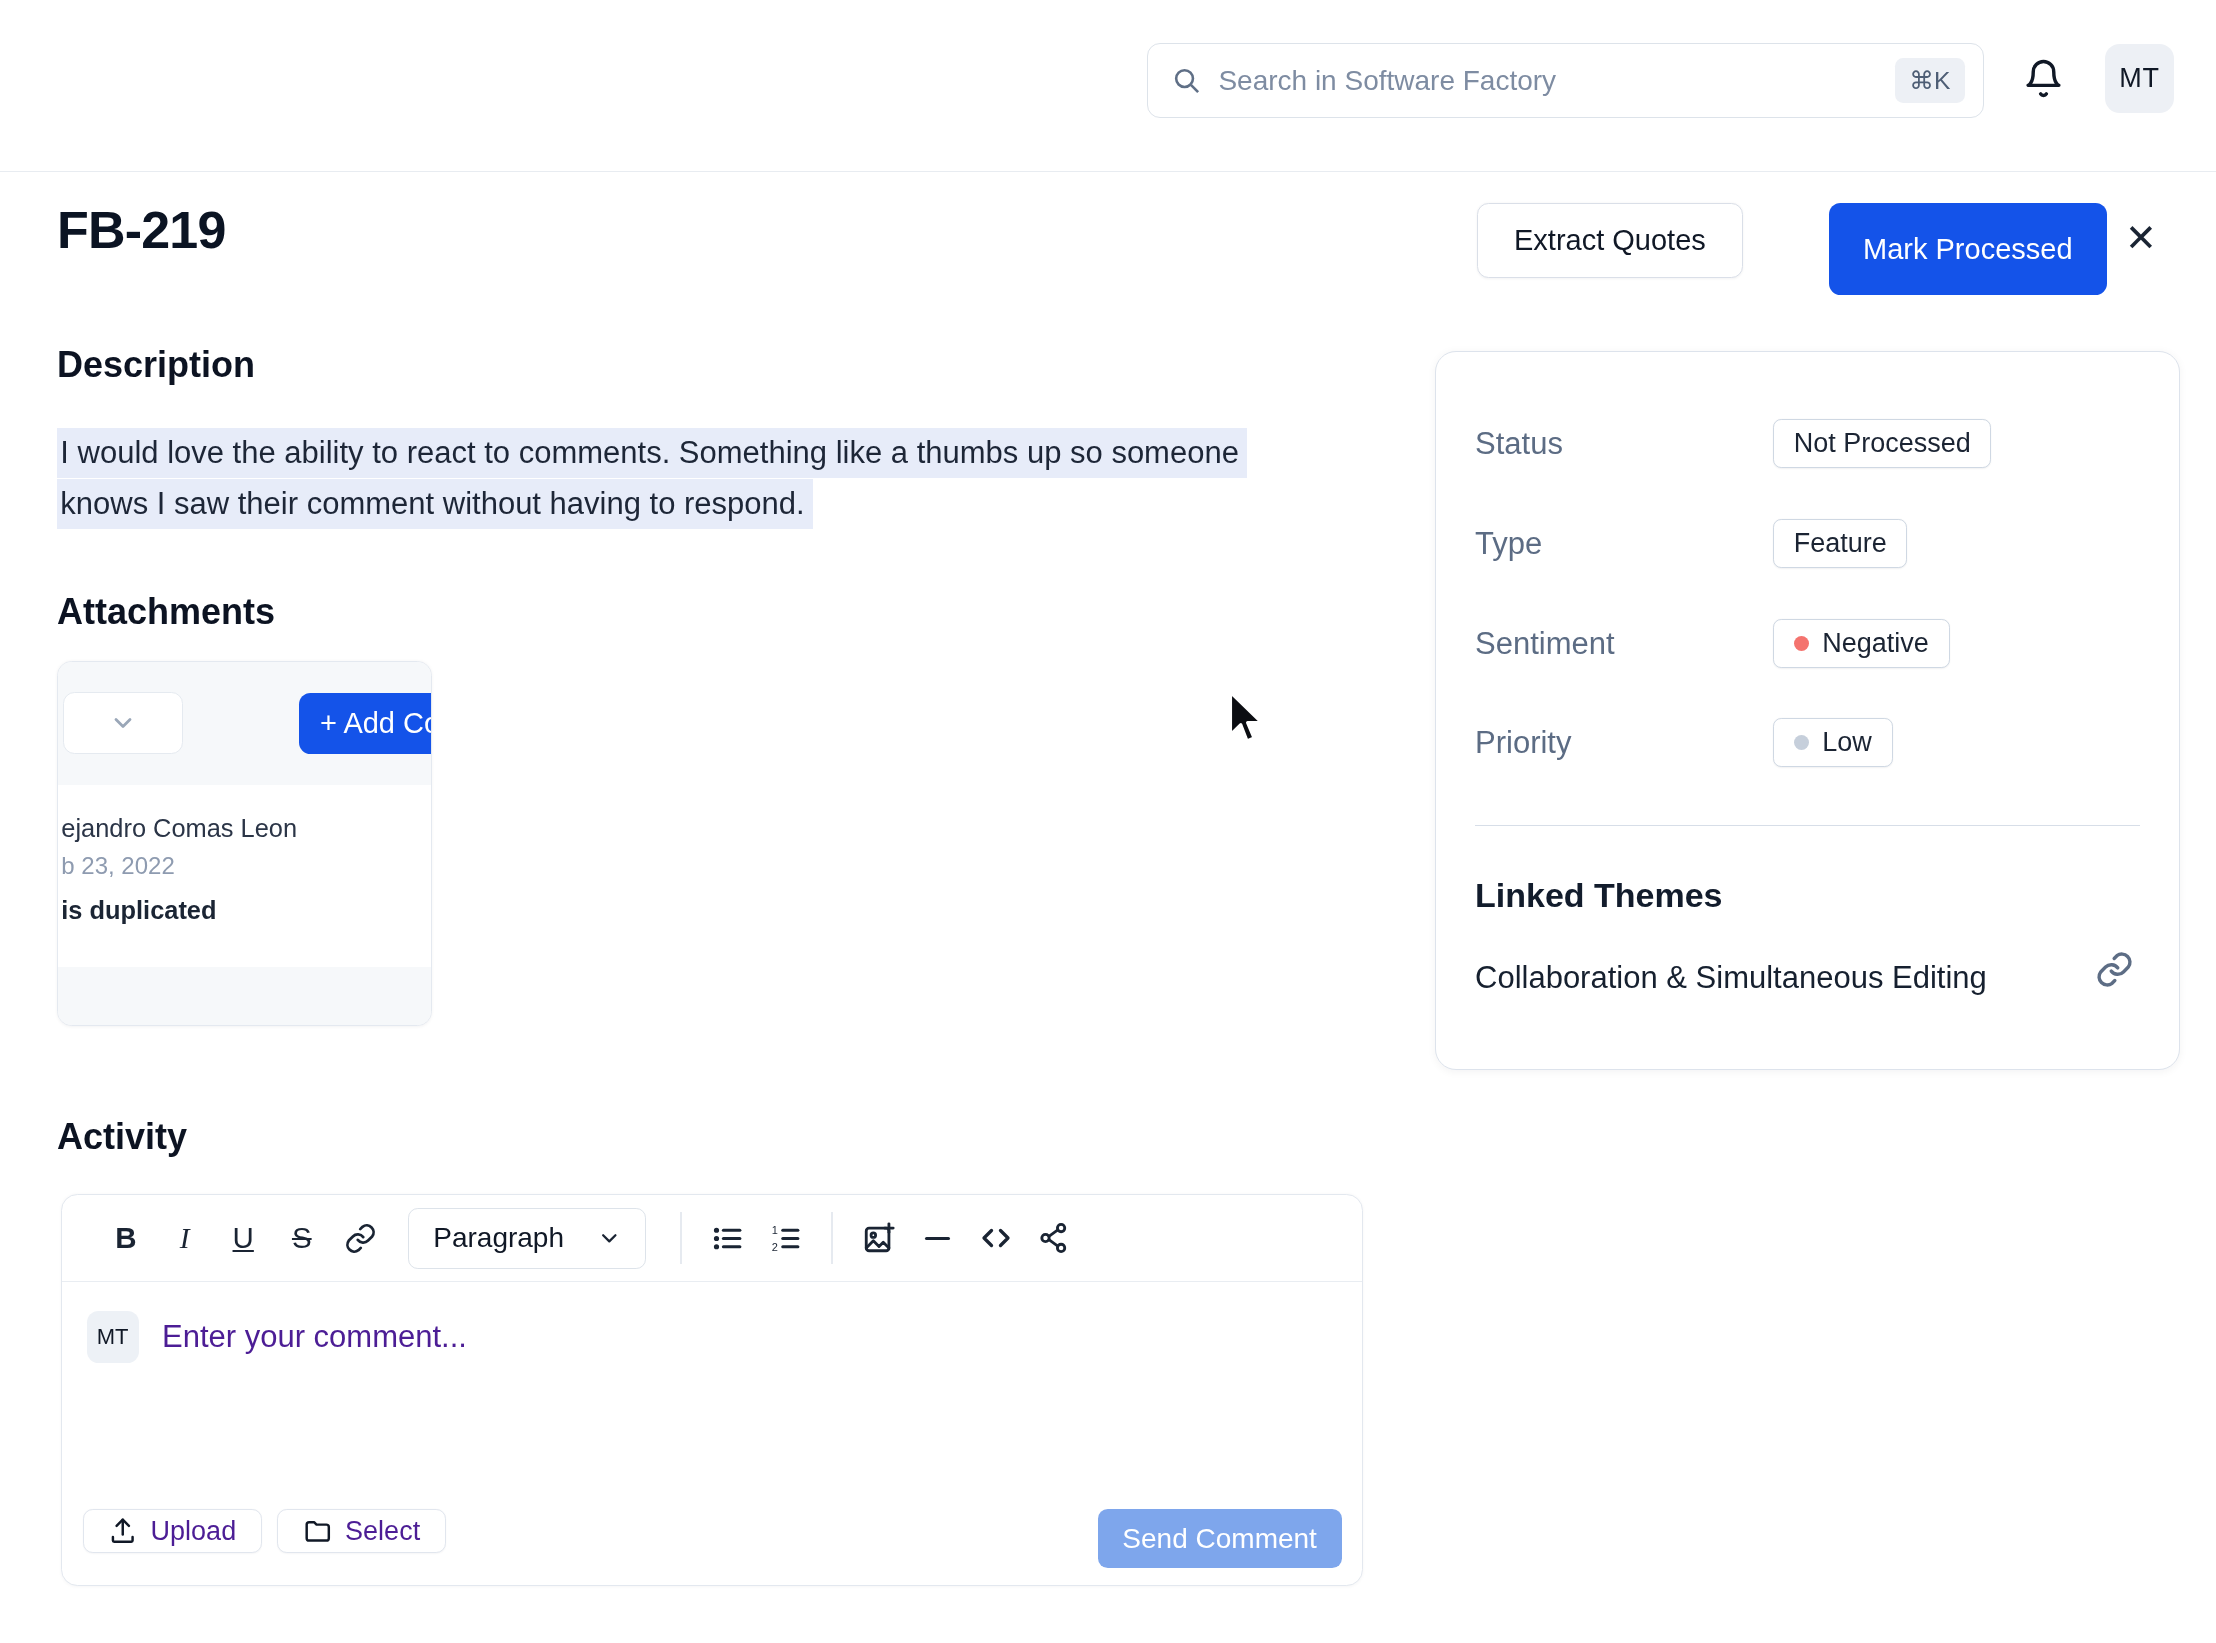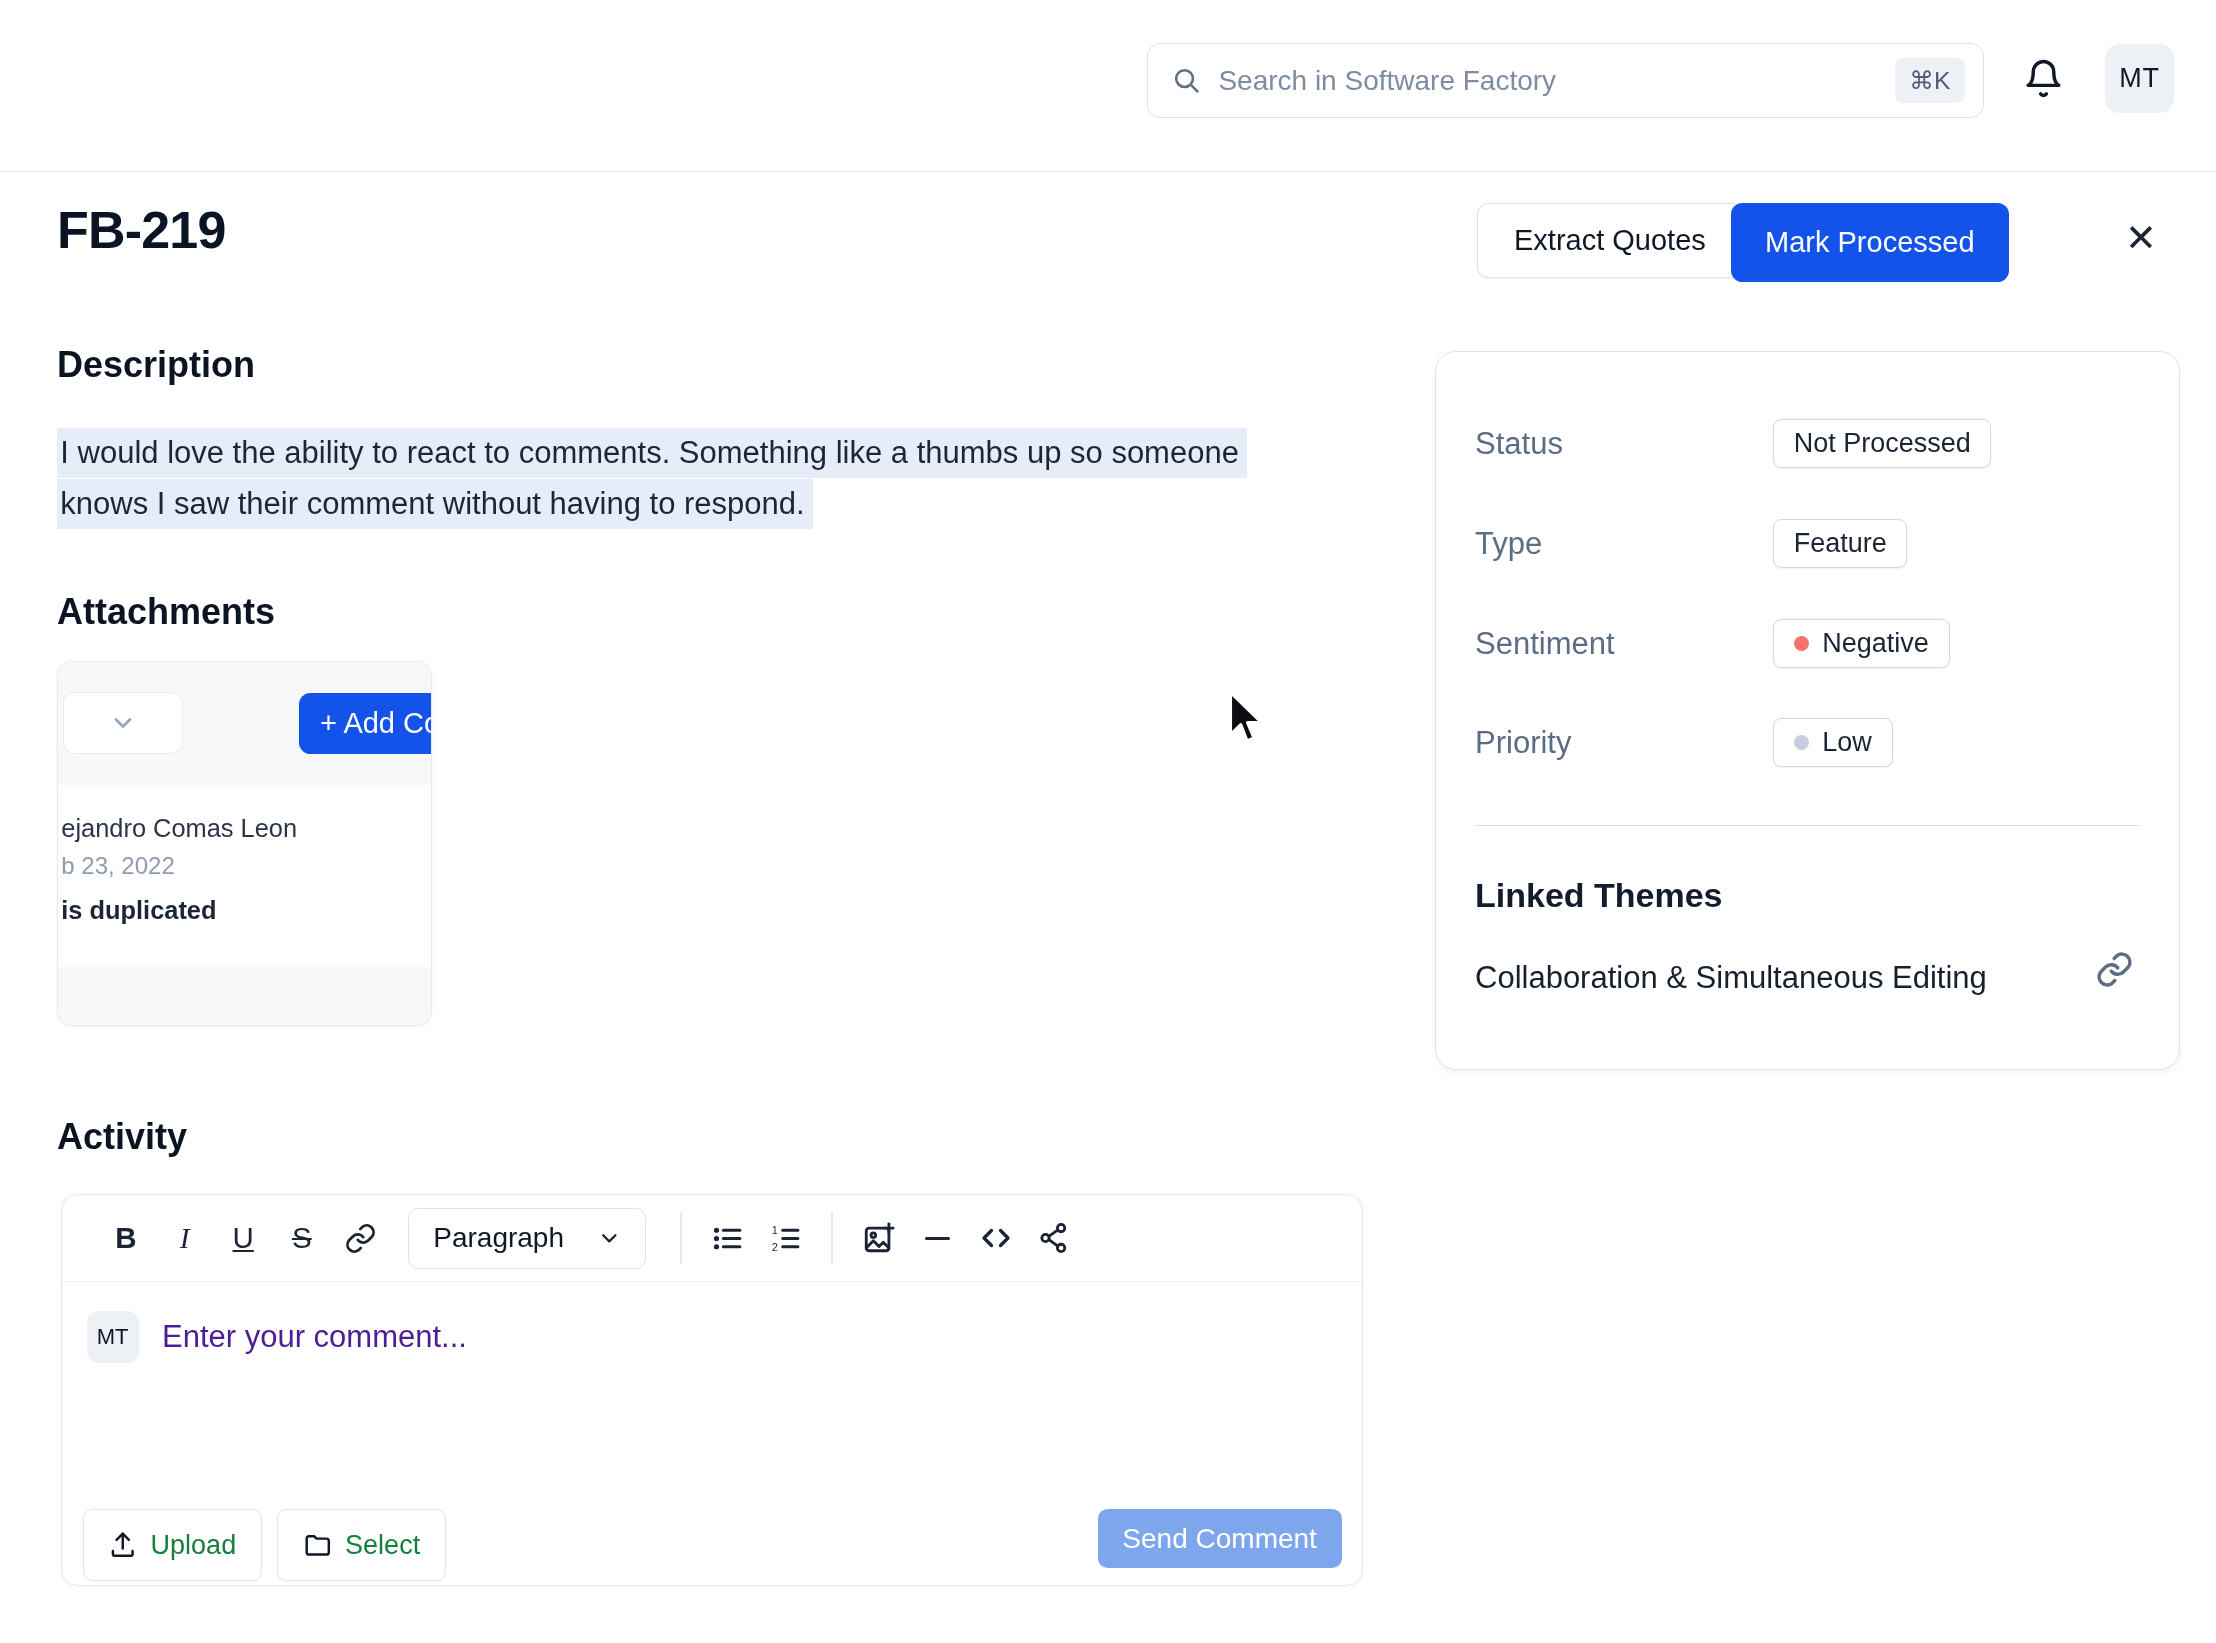--- a/index.html
+++ b/index.html
@@ -14,21 +14,21 @@
   .kbd { background:#edf0f5; border-radius:8.2px; padding:8.2px 14.7px; font-size:24.6px; color:#4e5e75; }
   .bellwrap { position:absolute; left:2017px; top:52px; width:52px; height:52px; display:flex; align-items:center; justify-content:center; cursor:pointer; }
   .avatar { position:absolute; left:2105px; top:44px; width:69px; height:69px; border-radius:14.7px; background:#edf0f5; display:flex; align-items:center; justify-content:center; font-size:27px; font-weight:500; color:#101826; letter-spacing:0.8px; cursor:pointer; }
 
   
   .ticket-title { position:absolute; left:57px; top:200px; font-size:52px; font-weight:700; color:#0b1423; letter-spacing:-0.8px; }
   .btn { display:inline-flex; align-items:center; justify-content:center; border-radius:11.5px; cursor:pointer; white-space:nowrap; }
   .btn-outline { background:#fff; border:1.6px solid #dadfe8; color:#101826; box-shadow:0 0.8px 2.5px rgba(16,24,40,.05); }
   .btn-extract { position:absolute; left:1477px; top:203px; height:75px; padding:0 36px; font-size:29px; }
   .btn-primary { background:#1453e9; color:#fff; border:none; }
-  .btn-mark { position:absolute; left:1731px; top:203px; height:79px; padding:0 34px; font-size:29px; }
+  .btn-mark { position:absolute; left:1829px; top:203px; height:92px; padding:0 34px; font-size:29px; }
   .close-x { position:absolute; left:2118px; top:215px; width:46px; height:46px; display:flex; align-items:center; justify-content:center; font-size:38px; color:#1a2433; cursor:pointer; font-weight:400; }
 
   
   .h2 { position:absolute; font-size:36px; font-weight:700; color:#0c1322; }
   .desc-line { position:absolute; left:57px; font-size:31px; color:#1d2637; line-height:48px; }
   .desc-line span { background:#e7ecf9; padding:6.6px 8.2px 8.2px 3.3px; }
 
   
   .thumb { position:absolute; left:57px; top:661px; width:375px; height:365px; border:1.6px solid #e4e9f0; border-radius:14.7px; background:#fff; overflow:hidden; box-shadow:0 0.8px 3.3px rgba(16,24,40,.05); cursor:pointer; }
   .thumb-topband { position:absolute; left:0; top:0; width:100%; height:123px; background:#f6f8fa; }
@@ -58,21 +58,21 @@
   .toolbar { position:absolute; left:0; top:0; width:100%; height:87px; border-bottom:1.6px solid #e9edf2; display:flex; align-items:center; padding:0 23px 0 38px; gap:6.6px; }
   .tbtn { min-width:52px; height:59px; display:flex; align-items:center; justify-content:center; border-radius:8.2px; color:#1a2433; cursor:pointer; font-size:29.5px; }
   .tbtn.b { font-weight:700; }
   .tbtn.i { font-style:italic; font-family:"Liberation Serif", serif; }
   .tbtn.u { text-decoration:underline; }
   .tbtn.s { text-decoration:line-through; }
   .para-select { height:61px; min-width:238px; border:1.6px solid #dde3ea; border-radius:9.8px; display:flex; align-items:center; justify-content:space-between; padding:0 23px 0 24.6px; font-size:28px; color:#101826; margin:0 14.7px; cursor:pointer; }
   .tb-sep { width:1.6px; height:52px; background:#e6eaf0; margin:0 13px; }
   .editor-avatar { position:absolute; left:24.6px; top:116px; width:52px; height:52px; border-radius:11.5px; background:#edf1f6; display:flex; align-items:center; justify-content:center; font-size:22px; font-weight:500; color:#101826; }
   .editor-ph { position:absolute; left:100px; top:124px; font-size:31px; color:#4c1d95; cursor:text; }
-  .editor-foot-btn { position:absolute; height:72px; display:inline-flex; align-items:center; gap:13px; padding:0 24.6px; border:1.6px solid #e1e6ee; border-radius:9.8px; background:#fff; font-size:27px; font-weight:500; color:#15803d; cursor:pointer; box-shadow:0 0.8px 1.6px rgba(16,24,40,.04); }
+  .editor-foot-btn { position:absolute; height:44px; display:inline-flex; align-items:center; gap:13px; padding:0 24.6px; border:1.6px solid #e1e6ee; border-radius:9.8px; background:#fff; font-size:27px; font-weight:500; color:#4c1d95; cursor:pointer; box-shadow:0 0.8px 1.6px rgba(16,24,40,.04); }
   .btn-upload { left:20.5px; top:314px; }
   .btn-select { left:215px; top:314px; }
   .btn-send { position:absolute; right:20.5px; top:314px; height:59px; padding:0 24.6px; background:#7ea6ec; border-radius:9.8px; color:#fff; font-size:28px; display:inline-flex; align-items:center; cursor:default; }
 
   .cursor { position:absolute; left:1225px; top:690px; pointer-events:none; }
   svg { display:block; }
 </style>
 </head>
 <body>
 

